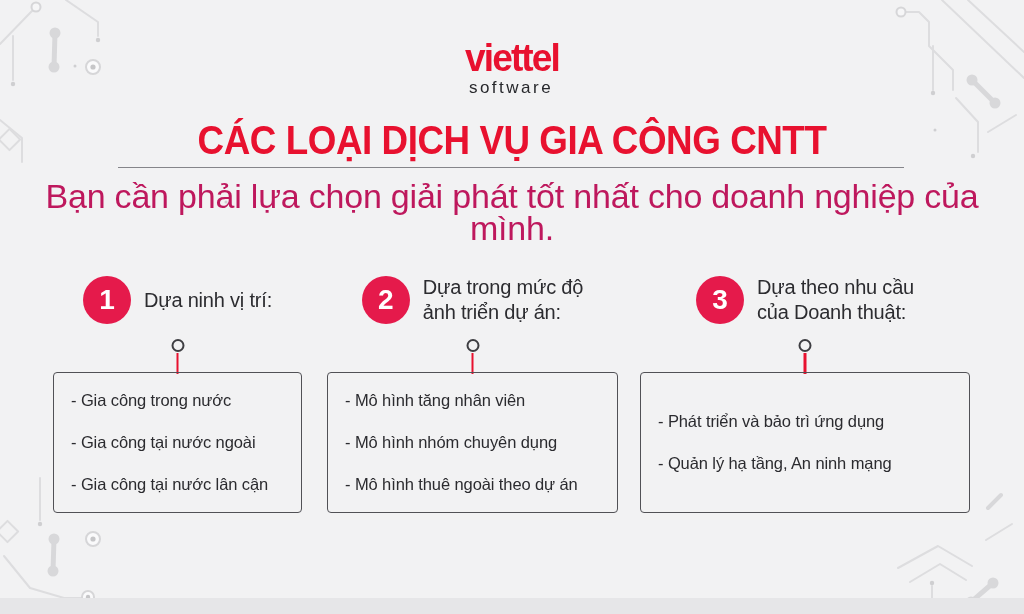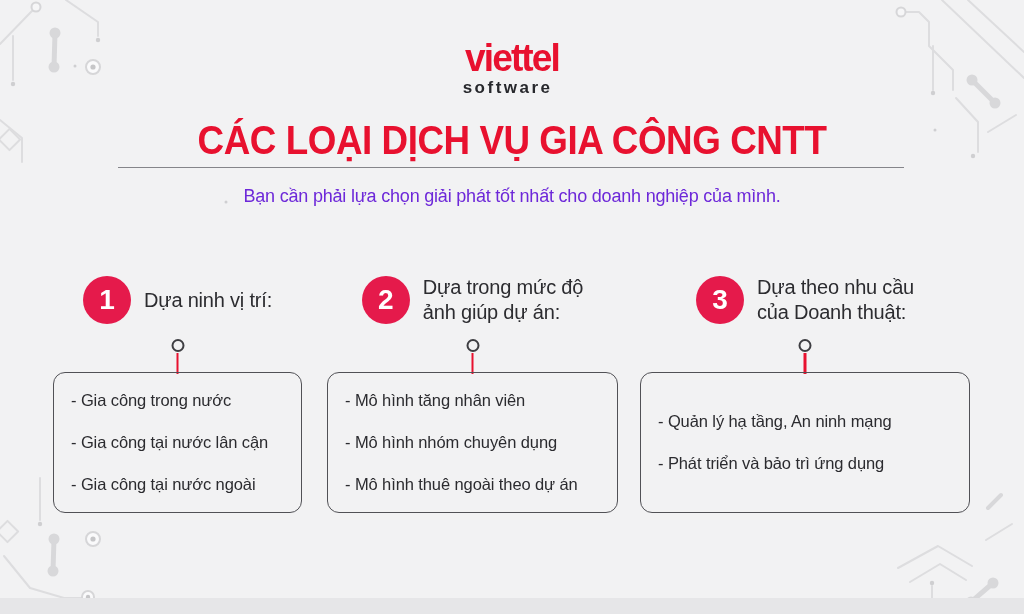--- a/index.html
+++ b/index.html
@@ -10,34 +10,34 @@
   }
   .decor{position:absolute;inset:0;pointer-events:none;}
 
   
   .logo{position:absolute;top:40px;left:50%;transform:translateX(-50%);text-align:center;}
   .logo-brand{
     font-size:39px;font-weight:700;letter-spacing:-2px;line-height:36px;
     color:var(--brand-red,#e8112f);transform:scaleX(.95);
   }
   .logo-sub{
-    font-size:17px;font-weight:700;letter-spacing:2.5px;color:#27282c;
-    text-align:left;padding-right:2px;margin-top:2px;
+    font-size:17px;font-weight:400;letter-spacing:2.5px;color:#27282c;
+    text-align:center;padding-right:2px;margin-top:2px;
   }
 
   
   .title{
     position:absolute;top:118px;left:0;width:100%;margin:0;text-align:center;
     font-size:40px;line-height:44px;font-weight:800;letter-spacing:-.5px;
     color:var(--brand-red,#e8112f);transform:scaleX(.92);
   }
   .divider{position:absolute;top:167px;left:118px;width:786px;border-top:1.6px solid #85858a;}
   .subtitle{
     position:absolute;top:180px;left:0;width:100%;margin:0;text-align:center;
-    font-size:18px;line-height:32px;font-weight:400;color:#6d28d9;letter-spacing:-.2px;
+    font-size:34px;line-height:32px;font-weight:400;color:#be185d;letter-spacing:-.2px;
   }
 
   
   .col{position:absolute;top:275px;}
   .col1{left:53px;width:249px;}
   .col2{left:327px;width:291px;}
   .col3{left:640px;width:330px;}
 
   .sec-head{display:flex;justify-content:center;align-items:center;gap:13px;height:50px;}
   .num-circle{
@@ -56,21 +56,21 @@
   .connector .ring{
     width:9px;height:9px;border:2px solid #3e3e42;border-radius:50%;
     background:#f2f2f3;display:block;
   }
   .connector .stem{
     width:2.5px;height:21px;background:var(--brand-red,#e8112f);display:block;margin-top:1px;
   }
 
   .box{
     position:absolute;top:97px;left:0;right:0;height:141px;box-sizing:border-box;
-    border:1.6px solid #515156;border-radius:12px;background:transparent;
+    border:1.6px solid #515156;border-radius:4px;background:transparent;
     display:flex;flex-direction:column;justify-content:center;gap:23px;
     padding-left:17px;
   }
   .item{font-size:16.5px;line-height:19px;color:#2b2b2f;white-space:nowrap;letter-spacing:-.1px;}
 </style>
 </head>
 <body>
 
 <div class="canvas">
 
@@ -159,33 +159,33 @@
         <span>Dựa ninh vị trí:</span>
         <span></span>
       </div>
     </div>
     <div class="connector">
       <span class="ring"></span>
       <span class="stem"></span>
     </div>
     <div class="box">
       <div class="item">- Gia công trong nước</div>
+      <div class="item">- Gia công tại nước ngoài</div>
       <div class="item">- Gia công tại nước lân cận</div>
-      <div class="item">- Gia công tại nước ngoài</div>
     </div>
   </section>
 
   <section class="col col2">
     <div class="sec-head">
       <div class="num-circle">
         <span>2</span>
       </div>
       <div class="sec-title">
         <span>Dựa trong mức độ</span>
-        <span>ảnh giúp dự án:</span>
+        <span>ảnh triển dự án:</span>
       </div>
     </div>
     <div class="connector">
       <span class="ring"></span>
       <span class="stem"></span>
     </div>
     <div class="box">
       <div class="item">- Mô hình tăng nhân viên</div>
       <div class="item">- Mô hình nhóm chuyên dụng</div>
       <div class="item">- Mô hình thuê ngoài theo dự án</div>
@@ -200,18 +200,18 @@
       <div class="sec-title">
         <span>Dựa theo nhu cầu</span>
         <span>của Doanh thuật:</span>
       </div>
     </div>
     <div class="connector">
       <span class="ring"></span>
       <span class="stem"></span>
     </div>
     <div class="box">
+      <div class="item">- Phát triển và bảo trì ứng dụng</div>
       <div class="item">- Quản lý hạ tầng, An ninh mạng</div>
-      <div class="item">- Phát triển và bảo trì ứng dụng</div>
     </div>
   </section>
 
 </div>
 
 </body></html>

